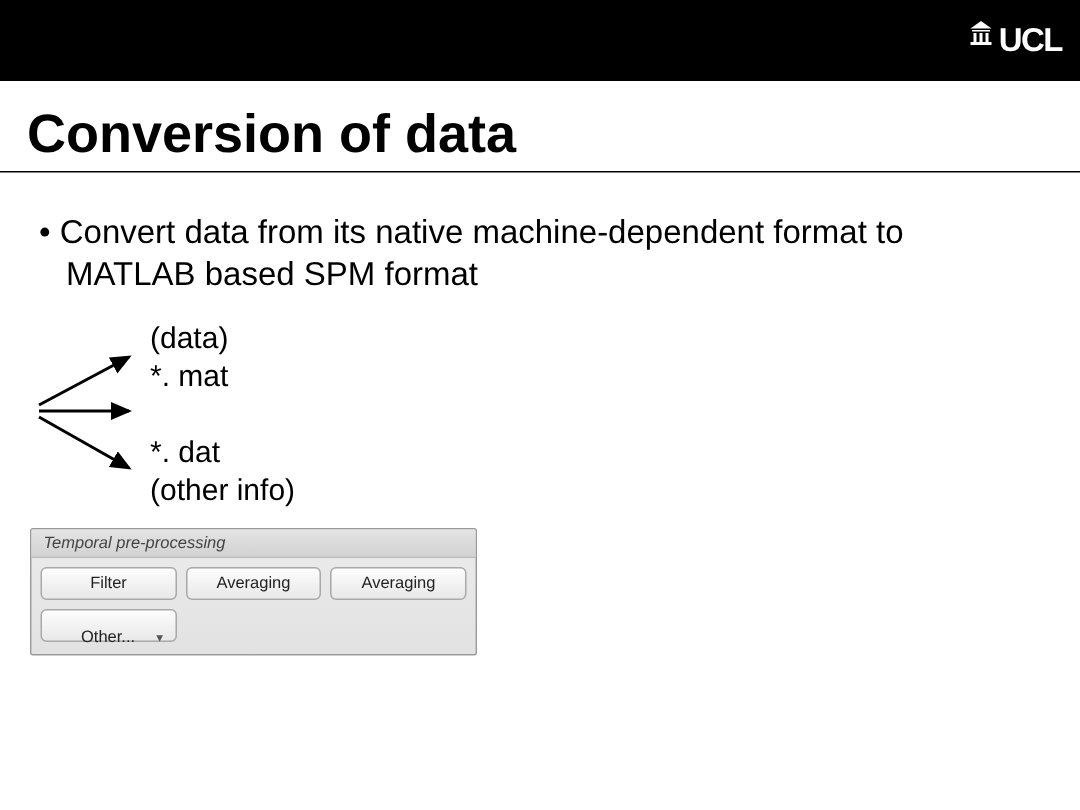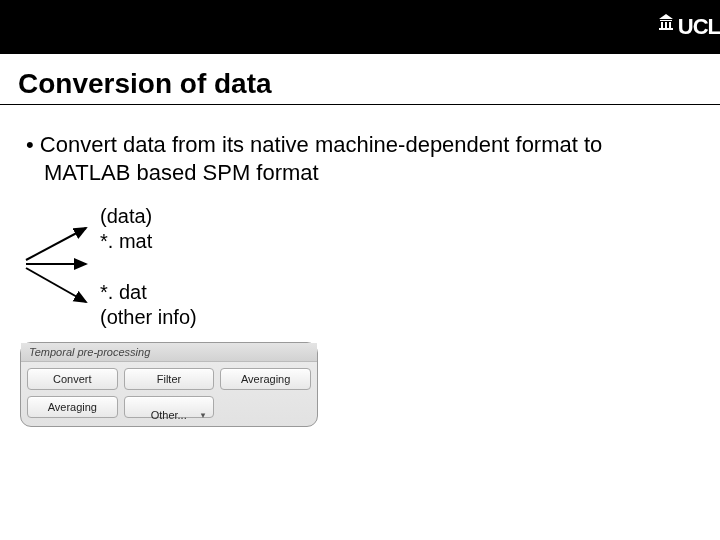--- a/index.html
+++ b/index.html
@@ -1,21 +1,21 @@
 <!DOCTYPE html>
 <html><head>
 <meta charset="utf-8">
 <style>
   * { box-sizing: border-box; margin: 0; padding: 0; }
   body { width: 720px; height: 540px; font-family: Arial, Helvetica, sans-serif; background: #fff; color: #000; overflow: hidden; }
-  .header { height: 54px; background: #000; display: flex; align-items: center; justify-content: flex-end; }
+  .header { height: 54px; background: #000; display: flex; align-items: center; justify-content: flex-end; padding-right: 12px; }
   .logo { display: inline-flex; align-items: baseline; color: #fff; font-weight: bold; font-size: 22px; letter-spacing: -1px; }
   .logo .dome { display:inline-block; width:16px; height:16px; margin-right:4px; position:relative; top:-4px;}
   .title-wrap { padding: 14px 18px 4px 18px; border-bottom: 1px solid #000; margin: 0 0 6px 0; }
-  .title { font-size: 28px; font-weight: bold; }
+  .title { font-size: 36px; font-weight: bold; }
   .content { padding: 10px 20px 0 20px; }
   .intro { font-size: 22px; line-height: 1.25; margin: 10px 10px 18px 6px; text-indent: -18px; padding-left: 18px;}
   .row { display: flex; align-items: flex-start; }
   .col-src { width: 88px; font-size: 20px; line-height: 1.35; padding-top: 12px;}
   .col-arrows { width: 80px; padding-top: 8px; }
   .col-out { width: 120px; font-size: 20px; line-height: 1.25; }
   .out-block { margin-bottom: 26px; }
   .col-bullets { flex: 1; font-size: 20px; line-height: 1.25; padding-left: 8px; }
   .col-bullets .b { margin-bottom: 8px; text-indent: -14px; padding-left: 14px;}
   .col-bullets .bold { font-weight: bold; }
@@ -70,26 +70,23 @@
         <div>*. mat</div>
       </div>
       <div class="out-block">
         <div>*. dat</div>
         <div>(other info)</div>
       </div>
     </div>
 
   </div>
 
-  <div class="panel" style="margin-top:-14px;border-radius:11px;">
+  <div class="panel" style="margin-top:-14px;">
     <div class="panel-title">Temporal pre-processing</div>
     <div class="panel-body">
-      <div class="btn">
-          <span>Convert</span>
-        </div>
       <div class="btn">
           <span>Filter</span>
         </div>
       <div class="btn">
           <span>Averaging</span>
         </div>
       <div class="btn">
           <span>Averaging</span>
         </div>
       <div class="btn other">

